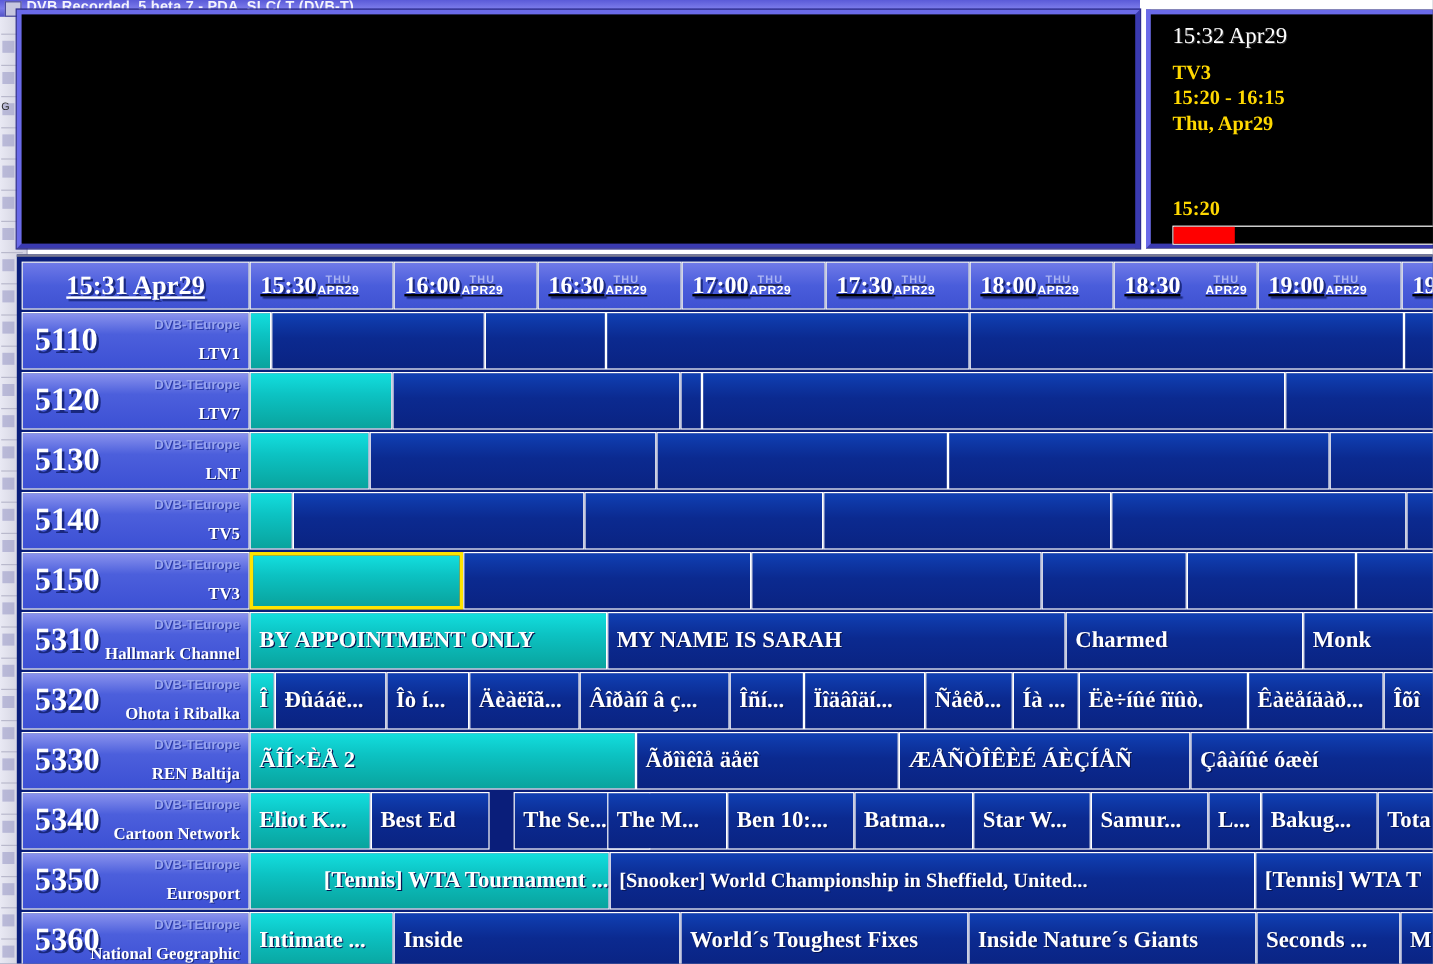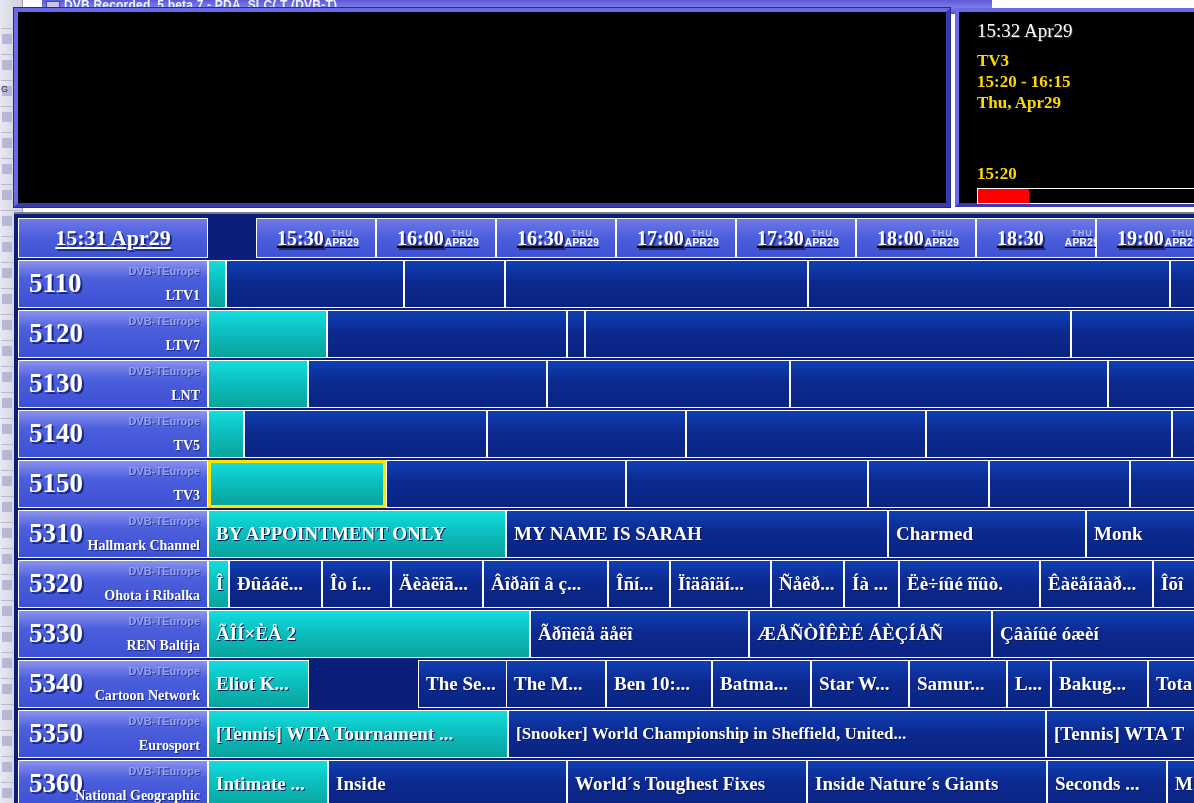--- a/index.html
+++ b/index.html
@@ -22,21 +22,20 @@
   }
   .bg-explorer .strip{
     position:absolute;left:1px;width:18px;height:1px;background:#b9b9cc;
   }
   .bg-explorer .ico{
     position:absolute;left:2px;width:10px;height:10px;background:#8e8ebf;opacity:.5;
   }
   .bg-title{
     position:absolute;left:0;top:0;width:950px;height:14px;
     background:linear-gradient(180deg,#5a5ad8 0%,#7b7bea 50%,#5252c6 100%);
-    margin-left:42px;
   }
   .bg-title-text{
     position:absolute;left:22px;top:-2px;
     font-family:"Liberation Sans", sans-serif;
     font-size:12px;font-weight:bold;color:#ffffff;
     white-space:nowrap;letter-spacing:.2px;opacity:.92;
   }
   .bg-sys{
     position:absolute;left:4px;top:1px;width:12px;height:11px;
     background:#c6c6de;border:1px solid #4a4a9a;
@@ -107,21 +106,21 @@
     position:absolute;top:0;height:40px;box-sizing:border-box;
     background:linear-gradient(180deg,#6f7ae8 0%,#4a5ddb 50%,#3f52d2 100%);
     border:1px solid #ffffff;
     display:flex;align-items:center;text-decoration:underline;
   }
   .hdr-now{
     justify-content:center;
     font-size:22px;color:#ffffff;font-weight:bold;
     text-shadow:2px 2px 0 #1b2a82;
   }
-  .hdr-slot{padding-left:20px;margin-left:48px;}
+  .hdr-slot{padding-left:8px;}
   .hdr-time{
     font-size:20px;color:#ffffff;font-weight:bold;
     text-shadow:2px 2px 0 #1b2a82;line-height:20px;
   }
   .hdr-date{
     display:inline-block;margin-left:1px;position:relative;top:0px;
     font-family:"Liberation Sans", sans-serif;
     line-height:9px;
   }
   .hdr-dow{
@@ -487,21 +486,24 @@
             </div>
             <div class="epg-row">
               <div class="chan-cell">
                 <div class="chan-num">5340</div>
                 <div class="chan-net">DVB-TEurope</div>
                 <div class="chan-name">Cartoon Network</div>
               </div>
               <div class="prog cur" style="left: 190px; width: 101px;">
                 <span class="prog-title">Eliot K...</span>
               </div>
-              <div class="prog" style="left: 400px; width: 114px;">
+              <div class="prog" style="left: 291px; width: 99px;">
+                <span class="prog-title">Best Ed</span>
+              </div>
+              <div class="prog" style="left: 410px; width: 114px;">
                 <span class="prog-title">The Se...</span>
               </div>
               <div class="prog" style="left: 488px; width: 100px;">
                 <span class="prog-title">The M...</span>
               </div>
               <div class="prog" style="left: 588px; width: 106px;">
                 <span class="prog-title">Ben 10:...</span>
               </div>
               <div class="prog" style="left: 694px; width: 99px;">
                 <span class="prog-title">Batma...</span>
@@ -521,21 +523,21 @@
               <div class="prog" style="left: 1130px; width: 52px;">
                 <span class="prog-title">Tota</span>
               </div>
             </div>
             <div class="epg-row">
               <div class="chan-cell">
                 <div class="chan-num">5350</div>
                 <div class="chan-net">DVB-TEurope</div>
                 <div class="chan-name">Eurosport</div>
               </div>
-              <div class="prog cur" style="left: 190px; width: 300px;">
+              <div class="prog cur" style="left: 190px; width: 300px; justify-content: flex-end;">
                 <span class="prog-title">[Tennis] WTA Tournament ...</span>
               </div>
               <div class="prog" style="left: 490px; width: 538px;">
                 <span class="prog-title small">[Snooker] World Championship in Sheffield, United...</span>
               </div>
               <div class="prog" style="left: 1028px; width: 154px;">
                 <span class="prog-title">[Tennis] WTA T</span>
               </div>
             </div>
             <div class="epg-row">

